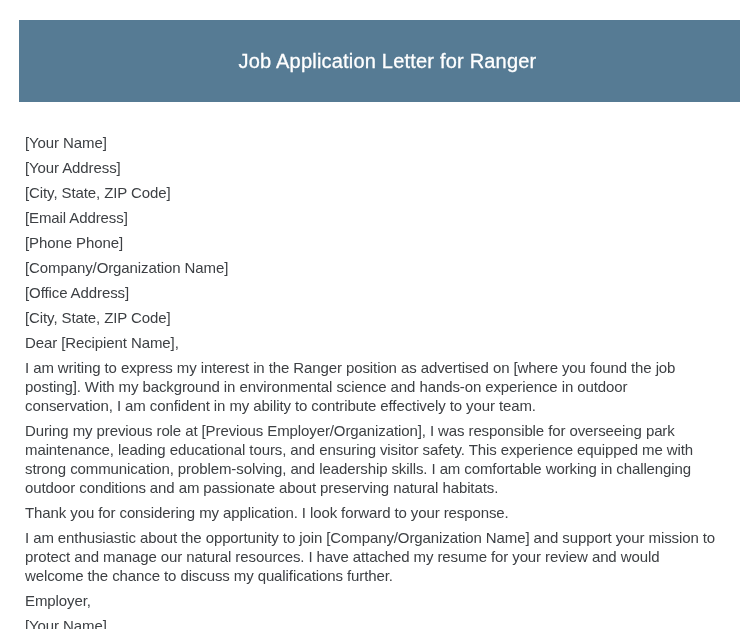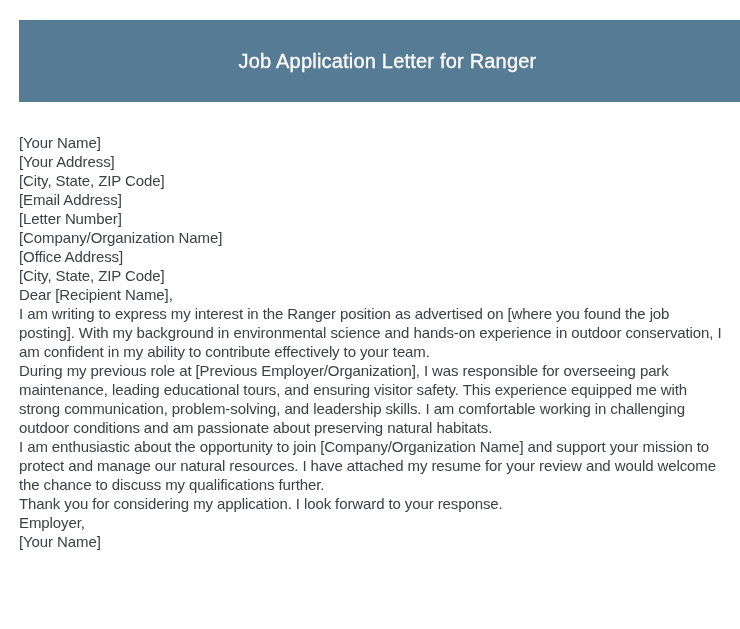--- a/index.html
+++ b/index.html
@@ -34,44 +34,44 @@
   .letter {
     margin: 31px 0 0 19px;
     width: 706px;
     font-size: 15px;
     line-height: 19px;
     letter-spacing: -0.1px;
     color: #3d4044;
   }
   .letter .line,
   .letter p {
-    margin: 0;
+    margin: 6px;
     padding: 0;
   }
 </style>
 </head>
 <body>
 
 <div class="banner">
   <h1 class="banner-title">Job Application Letter for Ranger</h1>
 </div>
 
 <div class="letter">
   <div class="line">[Your Name]</div>
   <div class="line">[Your Address]</div>
   <div class="line">[City, State, ZIP Code]</div>
   <div class="line">[Email Address]</div>
-  <div class="line">[Letter Number]</div>
+  <div class="line">[Phone Phone]</div>
 
   <div class="line">[Company/Organization Name]</div>
   <div class="line">[Office Address]</div>
   <div class="line">[City, State, ZIP Code]</div>
 
   <div class="line">Dear [Recipient Name],</div>
 
   <p>I am writing to express my interest in the Ranger position as advertised on [where you found the job posting]. With my background in environmental science and hands-on experience in outdoor conservation, I am confident in my ability to contribute effectively to your team.</p>
   <p>During my previous role at [Previous Employer/Organization], I was responsible for overseeing park maintenance, leading educational tours, and ensuring visitor safety. This experience equipped me with strong communication, problem-solving, and leadership skills. I am comfortable working in challenging outdoor conditions and am passionate about preserving natural habitats.</p>
+  <p>Thank you for considering my application. I look forward to your response.</p>
   <p>I am enthusiastic about the opportunity to join [Company/Organization Name] and support your mission to protect and manage our natural resources. I have attached my resume for your review and would welcome the chance to discuss my qualifications further.</p>
-  <p>Thank you for considering my application. I look forward to your response.</p>
 
   <div class="line">Employer,</div>
   <div class="line">[Your Name]</div>
 </div>
 
 </body></html>

